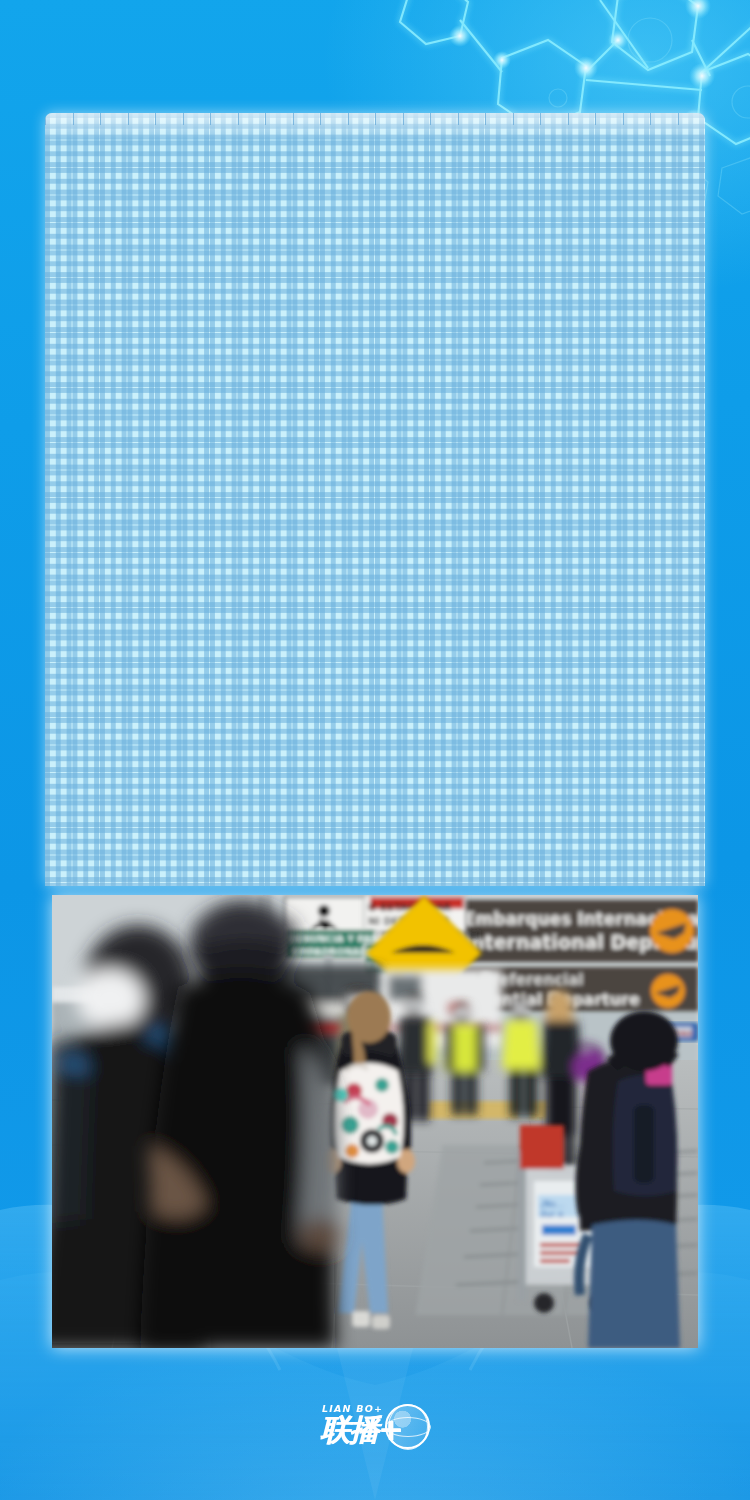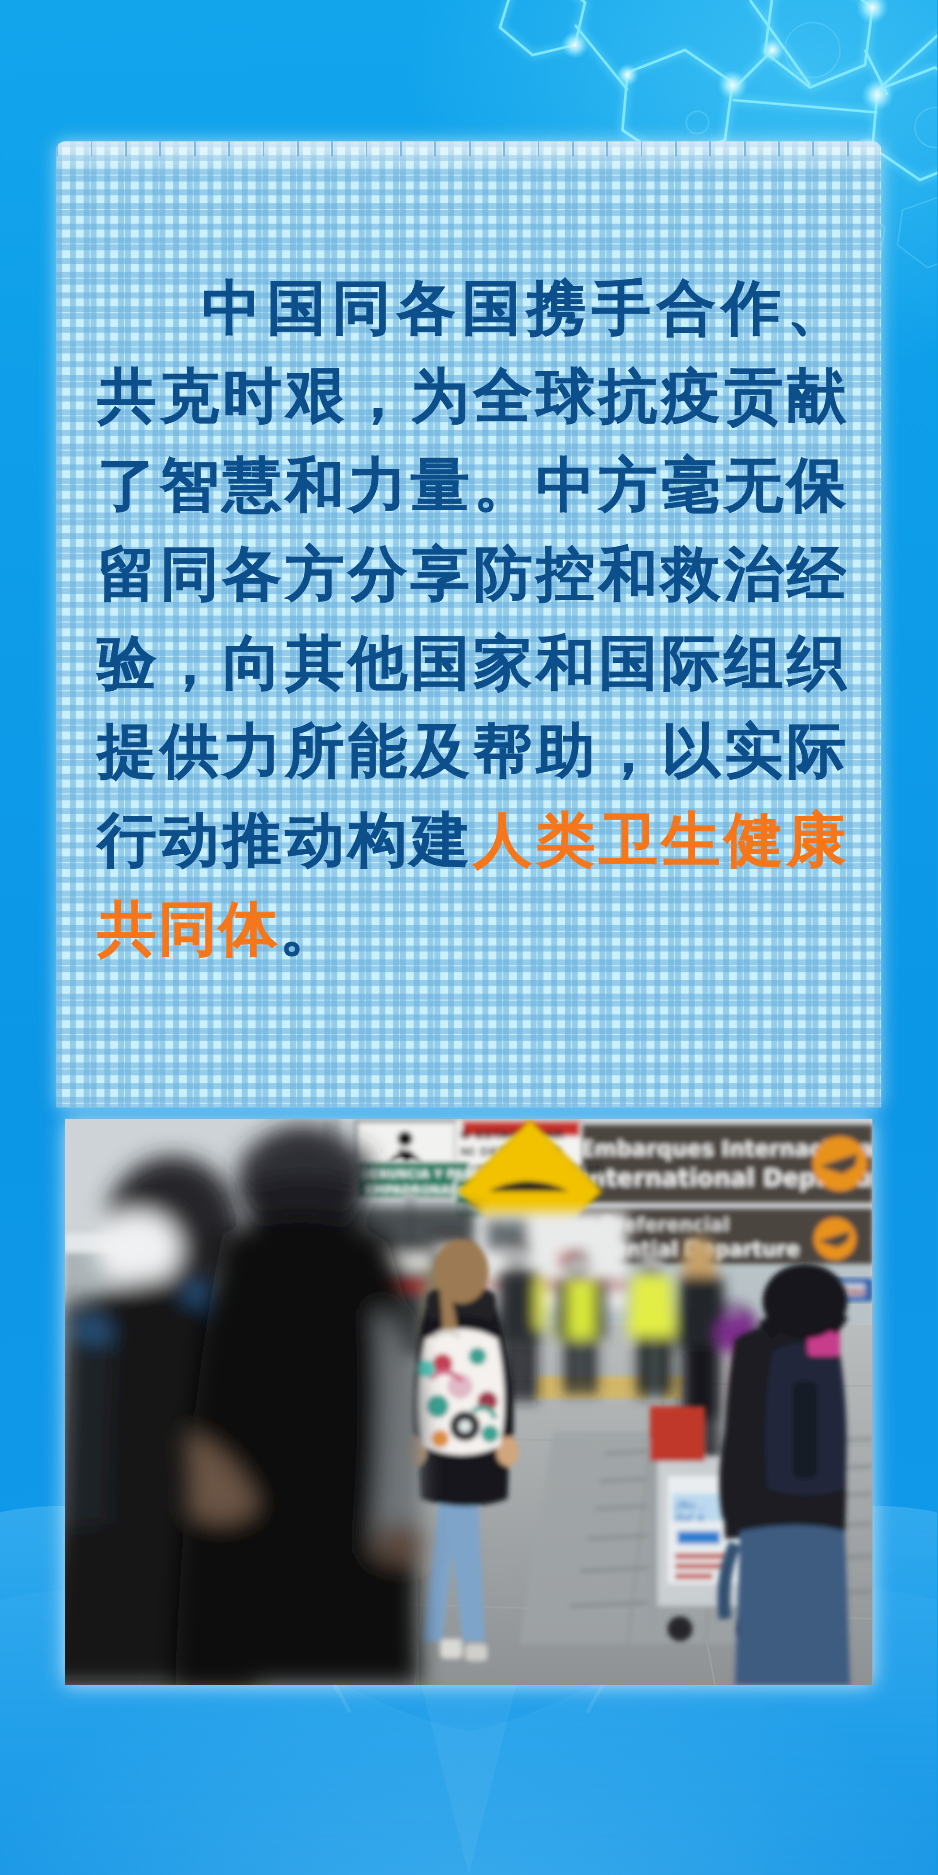--- a/index.html
+++ b/index.html
@@ -231,23 +231,20 @@
       <path d="M0,110 C150,70 250,190 375,215 C500,190 600,70 750,110 L750,330 L0,330 Z" fill="#6fcbf9" opacity=".22"></path>
       <path d="M330,150 L375,330 L420,150 Z" fill="#ffffff" opacity=".10"></path>
       <path d="M120,60 C200,90 250,140 280,200" stroke="#bfeeff" stroke-width="3" fill="none" opacity=".25"></path>
       <path d="M630,60 C550,90 500,140 470,200" stroke="#bfeeff" stroke-width="3" fill="none" opacity=".25"></path>
     </svg>
   </div>
 
   <div class="card">
     <div class="card-ticks"></div>
 
-    <div class="quote">
-      <span class="ind"></span><span>中国同各国携手合作、共</span><span>克时艰，为全球抗疫贡献了智</span><span>慧和力量。中方毫无保留同各</span><span>方分享防控和救治经验，向其</span><span>他国家和国际组织提供力所能</span><span>及帮助，以实际行动推动构建</span><span class="hl">人类卫生健康共同体</span><span>。</span>
-    </div>
 
   </div>
 
   <div class="photo">
     <svg viewBox="0 0 646 453" xmlns="http://www.w3.org/2000/svg">
       <defs>
         <filter id="blurS">
             <feGaussianBlur stdDeviation="2.2"></feGaussianBlur>
           </filter>
         <filter id="blurM">
@@ -538,15 +535,20 @@
         <path d="M250,150 q26,24 32,80 q6,64 -2,120 q-18,10 -34,-4 q10,-100 4,-196 Z" fill="#6f7478"></path>
         <ellipse cx="268" cy="340" rx="20" ry="16" fill="#5c4a3c"></ellipse>
         <path d="M96,250 q40,16 58,60 q-22,22 -54,6 Z" fill="#6b5444"></path>
       </g>
 
       <rect width="646" height="453" fill="none"></rect>
     </svg>
   </div>
 
   <div class="footer">
+    <div class="lianbo">
+      <div class="globe"></div>
+      <div class="pin">LIAN BO+</div>
+      <div class="cn">联播+</div>
+    </div>
   </div>
 
 </div>
 
 </body></html>

